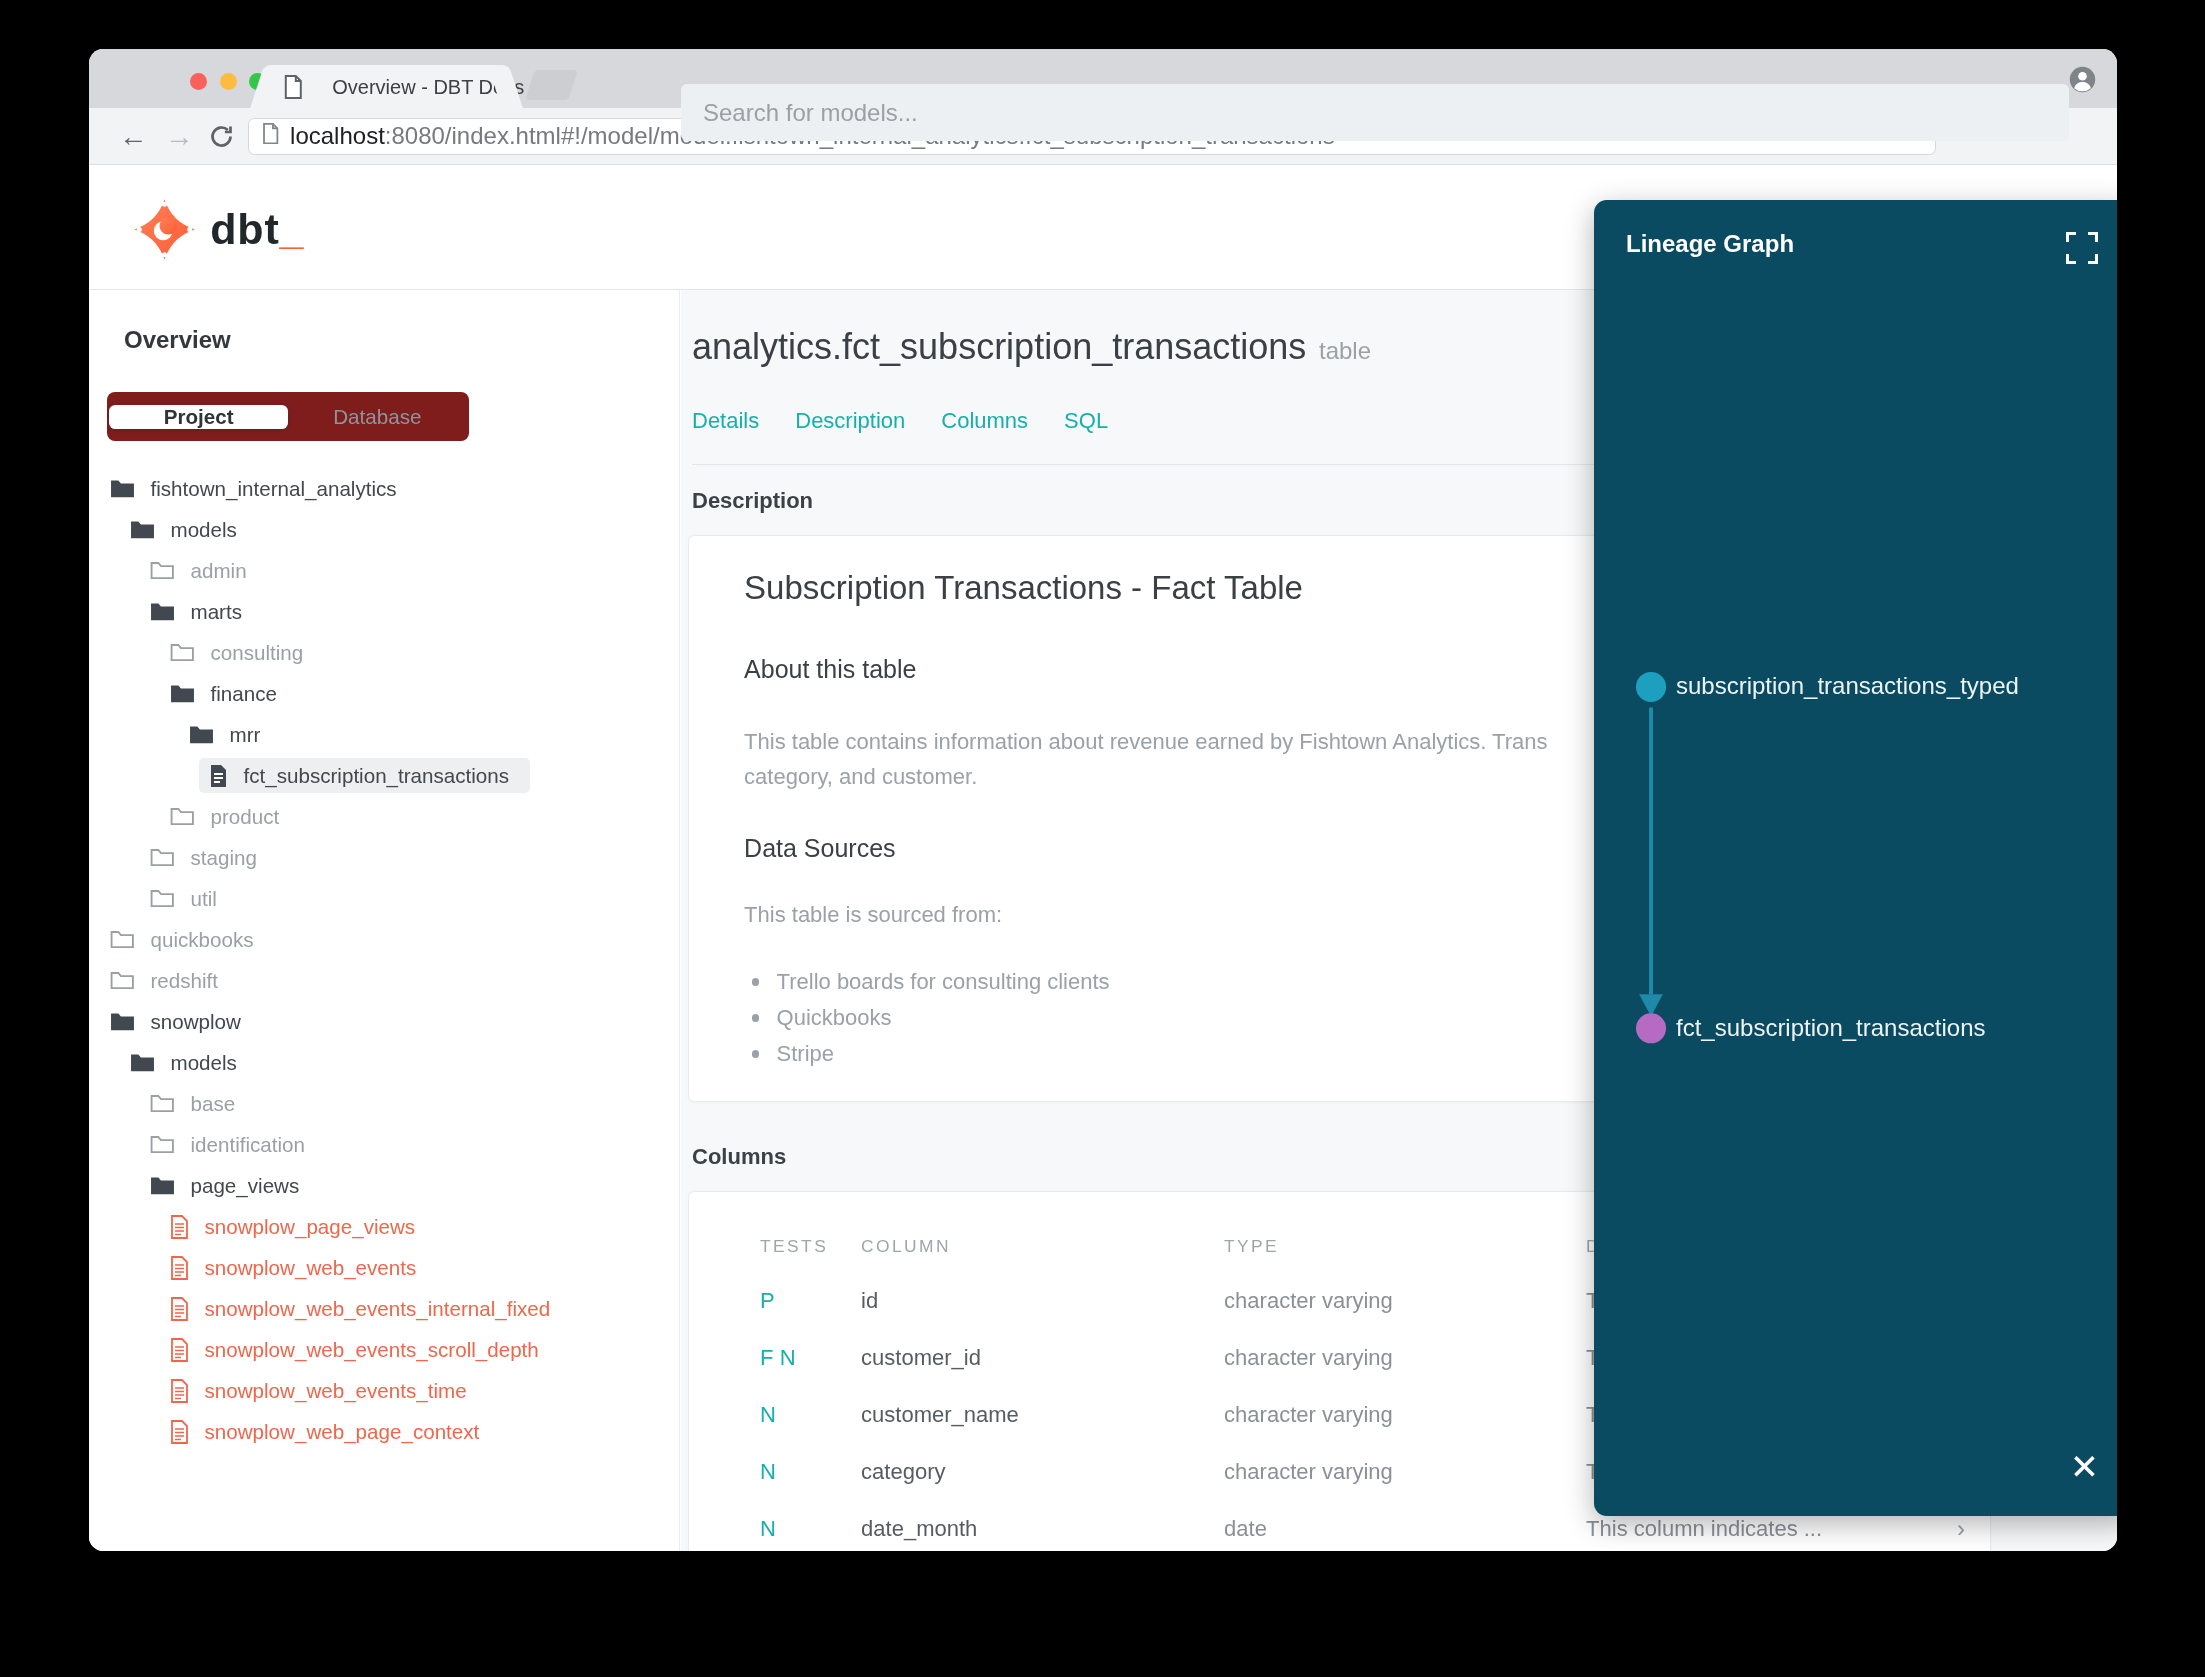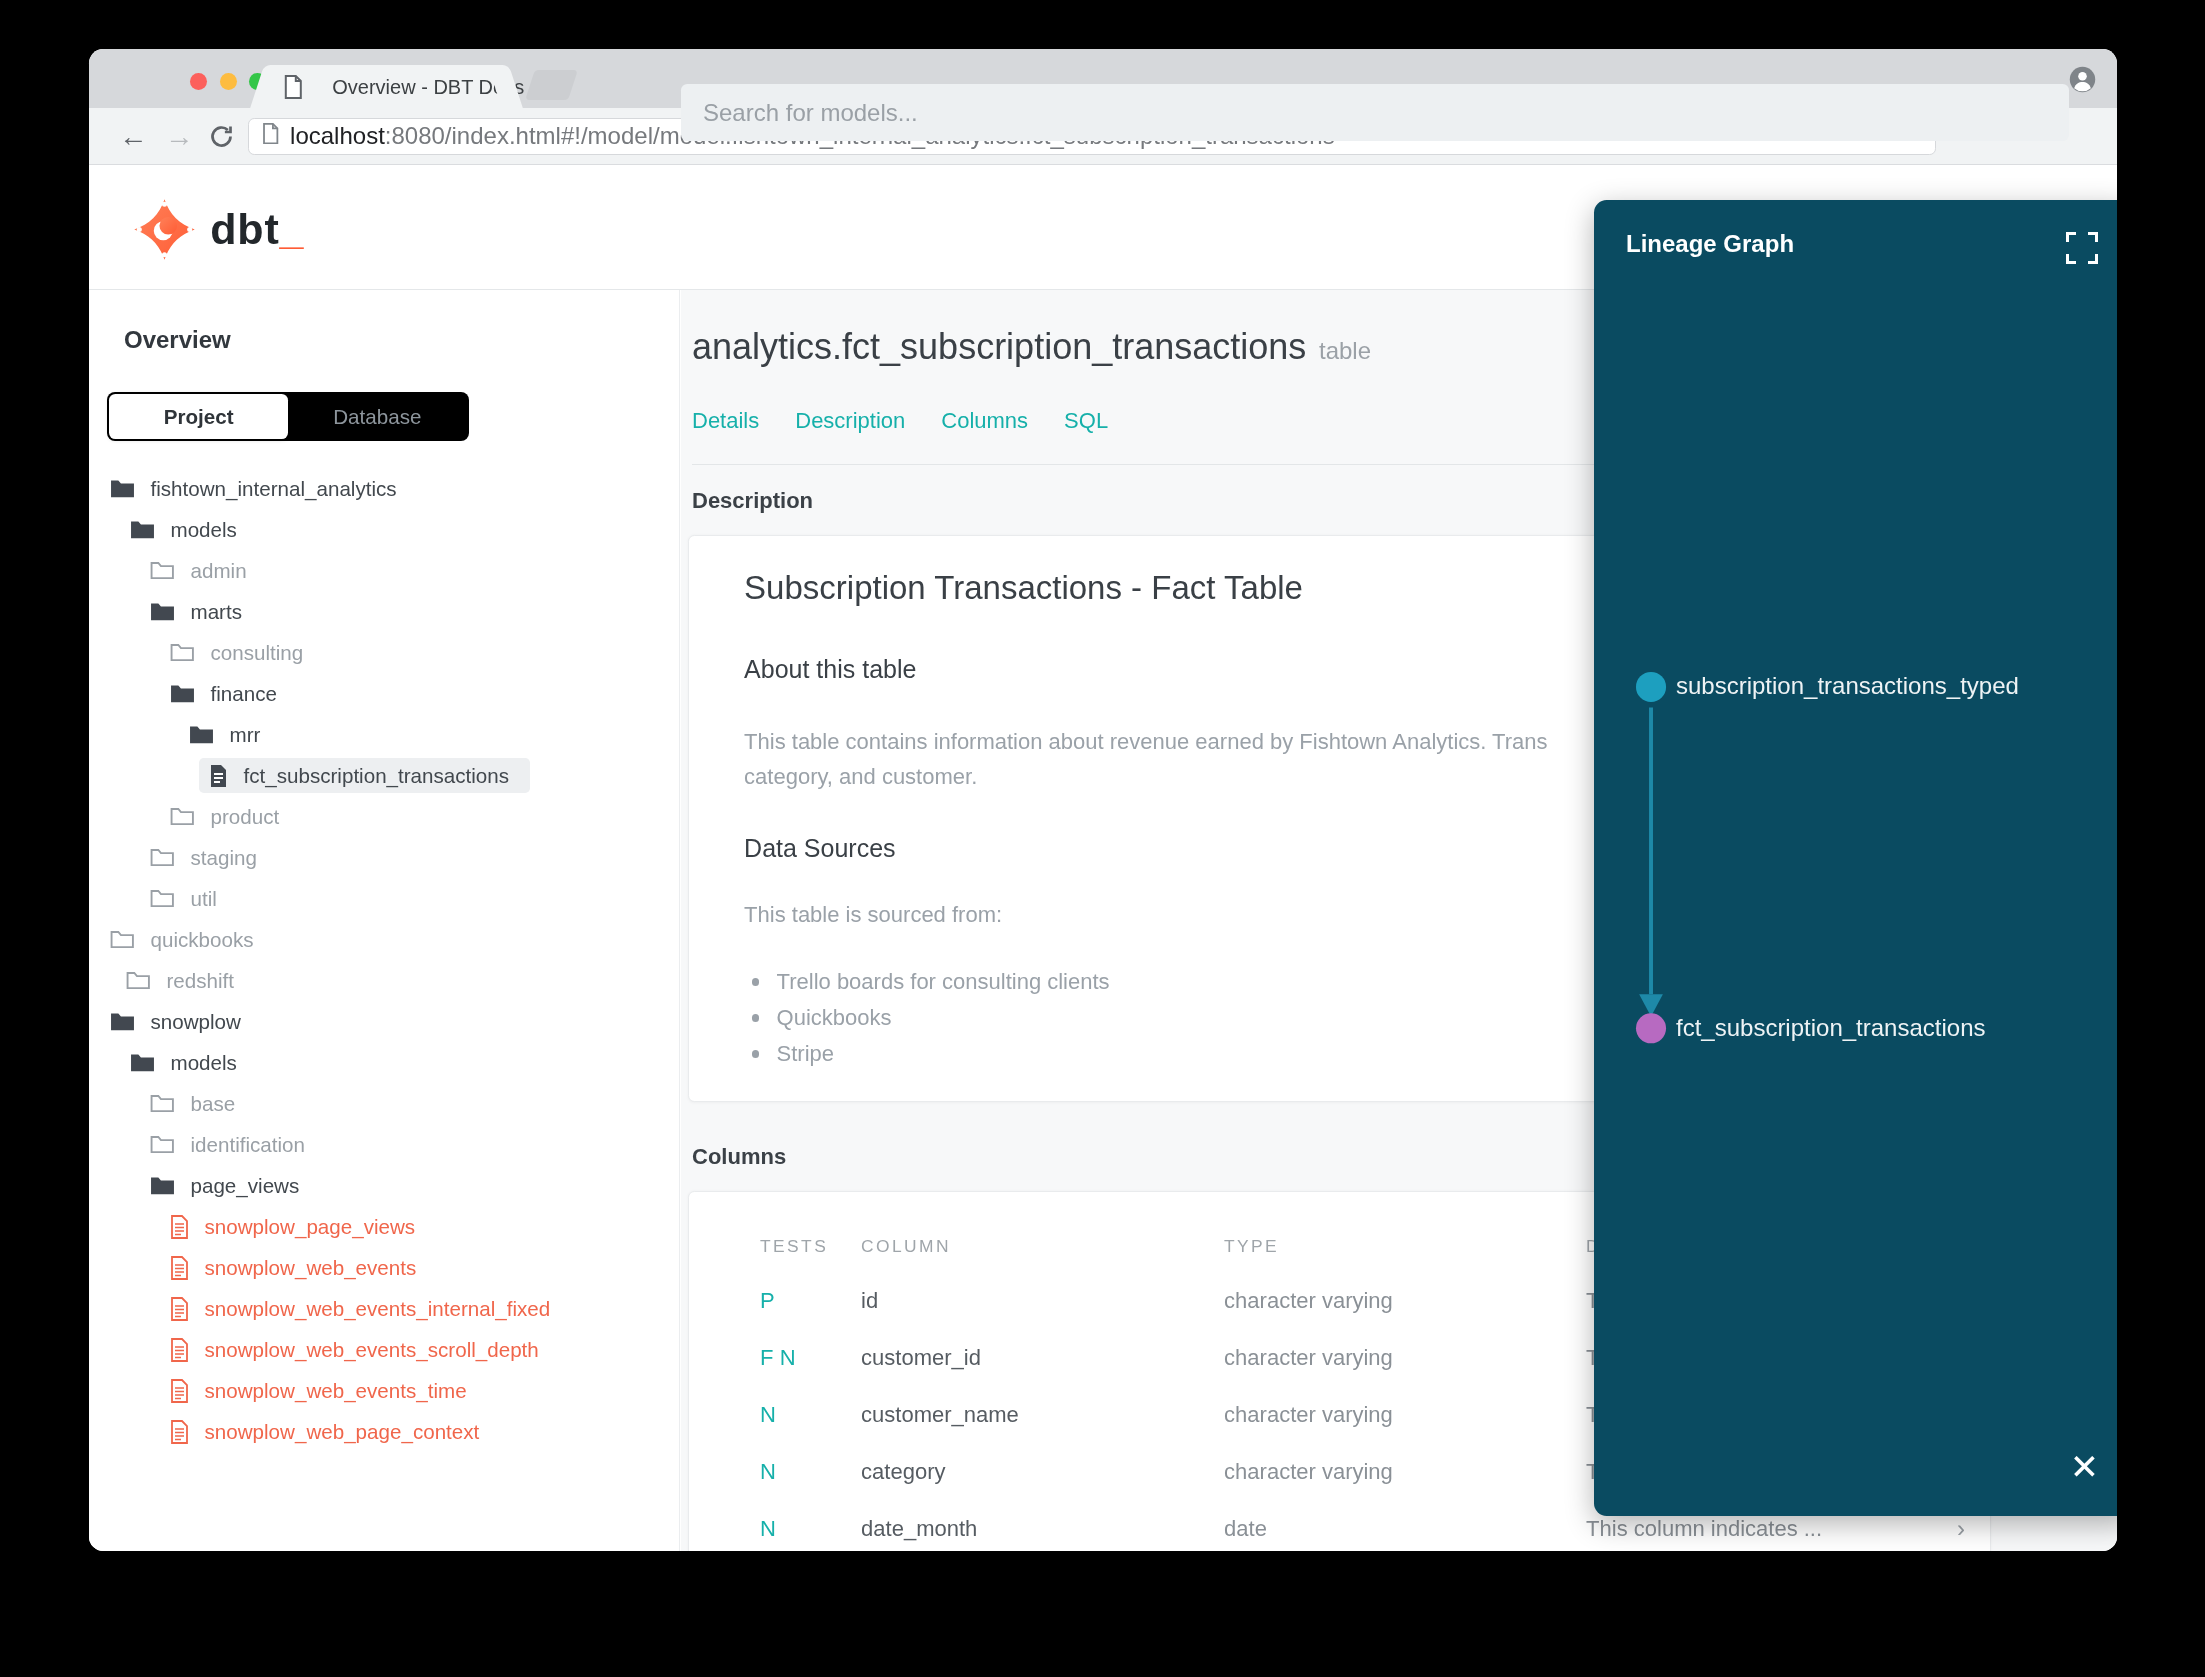--- a/index.html
+++ b/index.html
@@ -48,22 +48,22 @@
   .logo-text{font-size:43px;font-weight:bold;color:#22272b;margin-left:14.3px;letter-spacing:0.8px;}
   .logo-underscore{font-size:43px;font-weight:bold;color:#ff5c35;}
   .search{position:absolute;left:592px;top:35px;width:1388px;height:57px;background:#edf0f2;border:none;
     border-radius:6.3px;padding:0 22px;font-size:24px;color:#3c4043;outline:none;}
   .search::placeholder{color:#9aa0a6;}
 
   
   .sidebar{position:absolute;left:0;top:241px;width:591px;height:1261px;background:#fff;
     border-right:0.8px solid #ebedef;overflow:hidden;}
   .sb-title{position:absolute;top:36px;left:35px;font-size:24px;font-weight:bold;color:#32383e;}
-  .toggle{position:absolute;left:18px;top:102px;width:362px;height:49px;background:#000000;
-    border-radius:8px;display:flex;padding:2.4px;}
+  .toggle{position:absolute;left:18px;top:102px;width:362px;height:49px;background:#7f1d1d;
+    border-radius:8px;display:flex;padding:2.4px;align-items:center;}
   .opt{flex:1;display:flex;align-items:center;justify-content:center;font-size:20.6px;color:#8d959c;border-radius:6.3px;}
   .opt.active{background:#fff;color:#2f3439;font-weight:bold;box-shadow:0 0.8px 4px rgba(0,0,0,.16);}
   .tree{position:absolute;top:178px;left:0;width:100%;}
   .tree-row{height:41px;display:flex;align-items:center;font-size:20.6px;color:#9aa0a6;}
   .tree-row .hl{display:flex;align-items:center;padding:5.5px 20.6px 5.5px 9.5px;border-radius:4.8px;}
   .tree-row.dark{color:#42484e;}
   .tree-row.red{color:#f0664b;}
   .tree-row.selected .hl{background:#edeff1;}
   .tree-icon{margin-right:16px;display:flex;}
 
@@ -332,21 +332,21 @@
         <div class="tree-row" style="padding-left: 11px;">
           <span class="hl">
             <span class="tree-icon">
               <svg width="25" height="20.6" viewBox="0 0 24 19">
                 <path d="M1.5 2.5h6.5l2.5 3h11.5v11.5h-20.5z" fill="none" stroke="#9aa0a6" stroke-width="1.8"></path>
               </svg>
             </span>
             <span class="tree-label">quickbooks</span>
           </span>
         </div>
-        <div class="tree-row" style="padding-left: 27px;">
+        <div class="tree-row" style="padding-left: 11px;">
           <span class="hl">
             <span class="tree-icon">
               <svg width="25" height="20.6" viewBox="0 0 24 19">
                 <path d="M1.5 2.5h6.5l2.5 3h11.5v11.5h-20.5z" fill="none" stroke="#9aa0a6" stroke-width="1.8"></path>
               </svg>
             </span>
             <span class="tree-label">redshift</span>
           </span>
         </div>
         <div class="tree-row dark" style="padding-left: 11px;">

